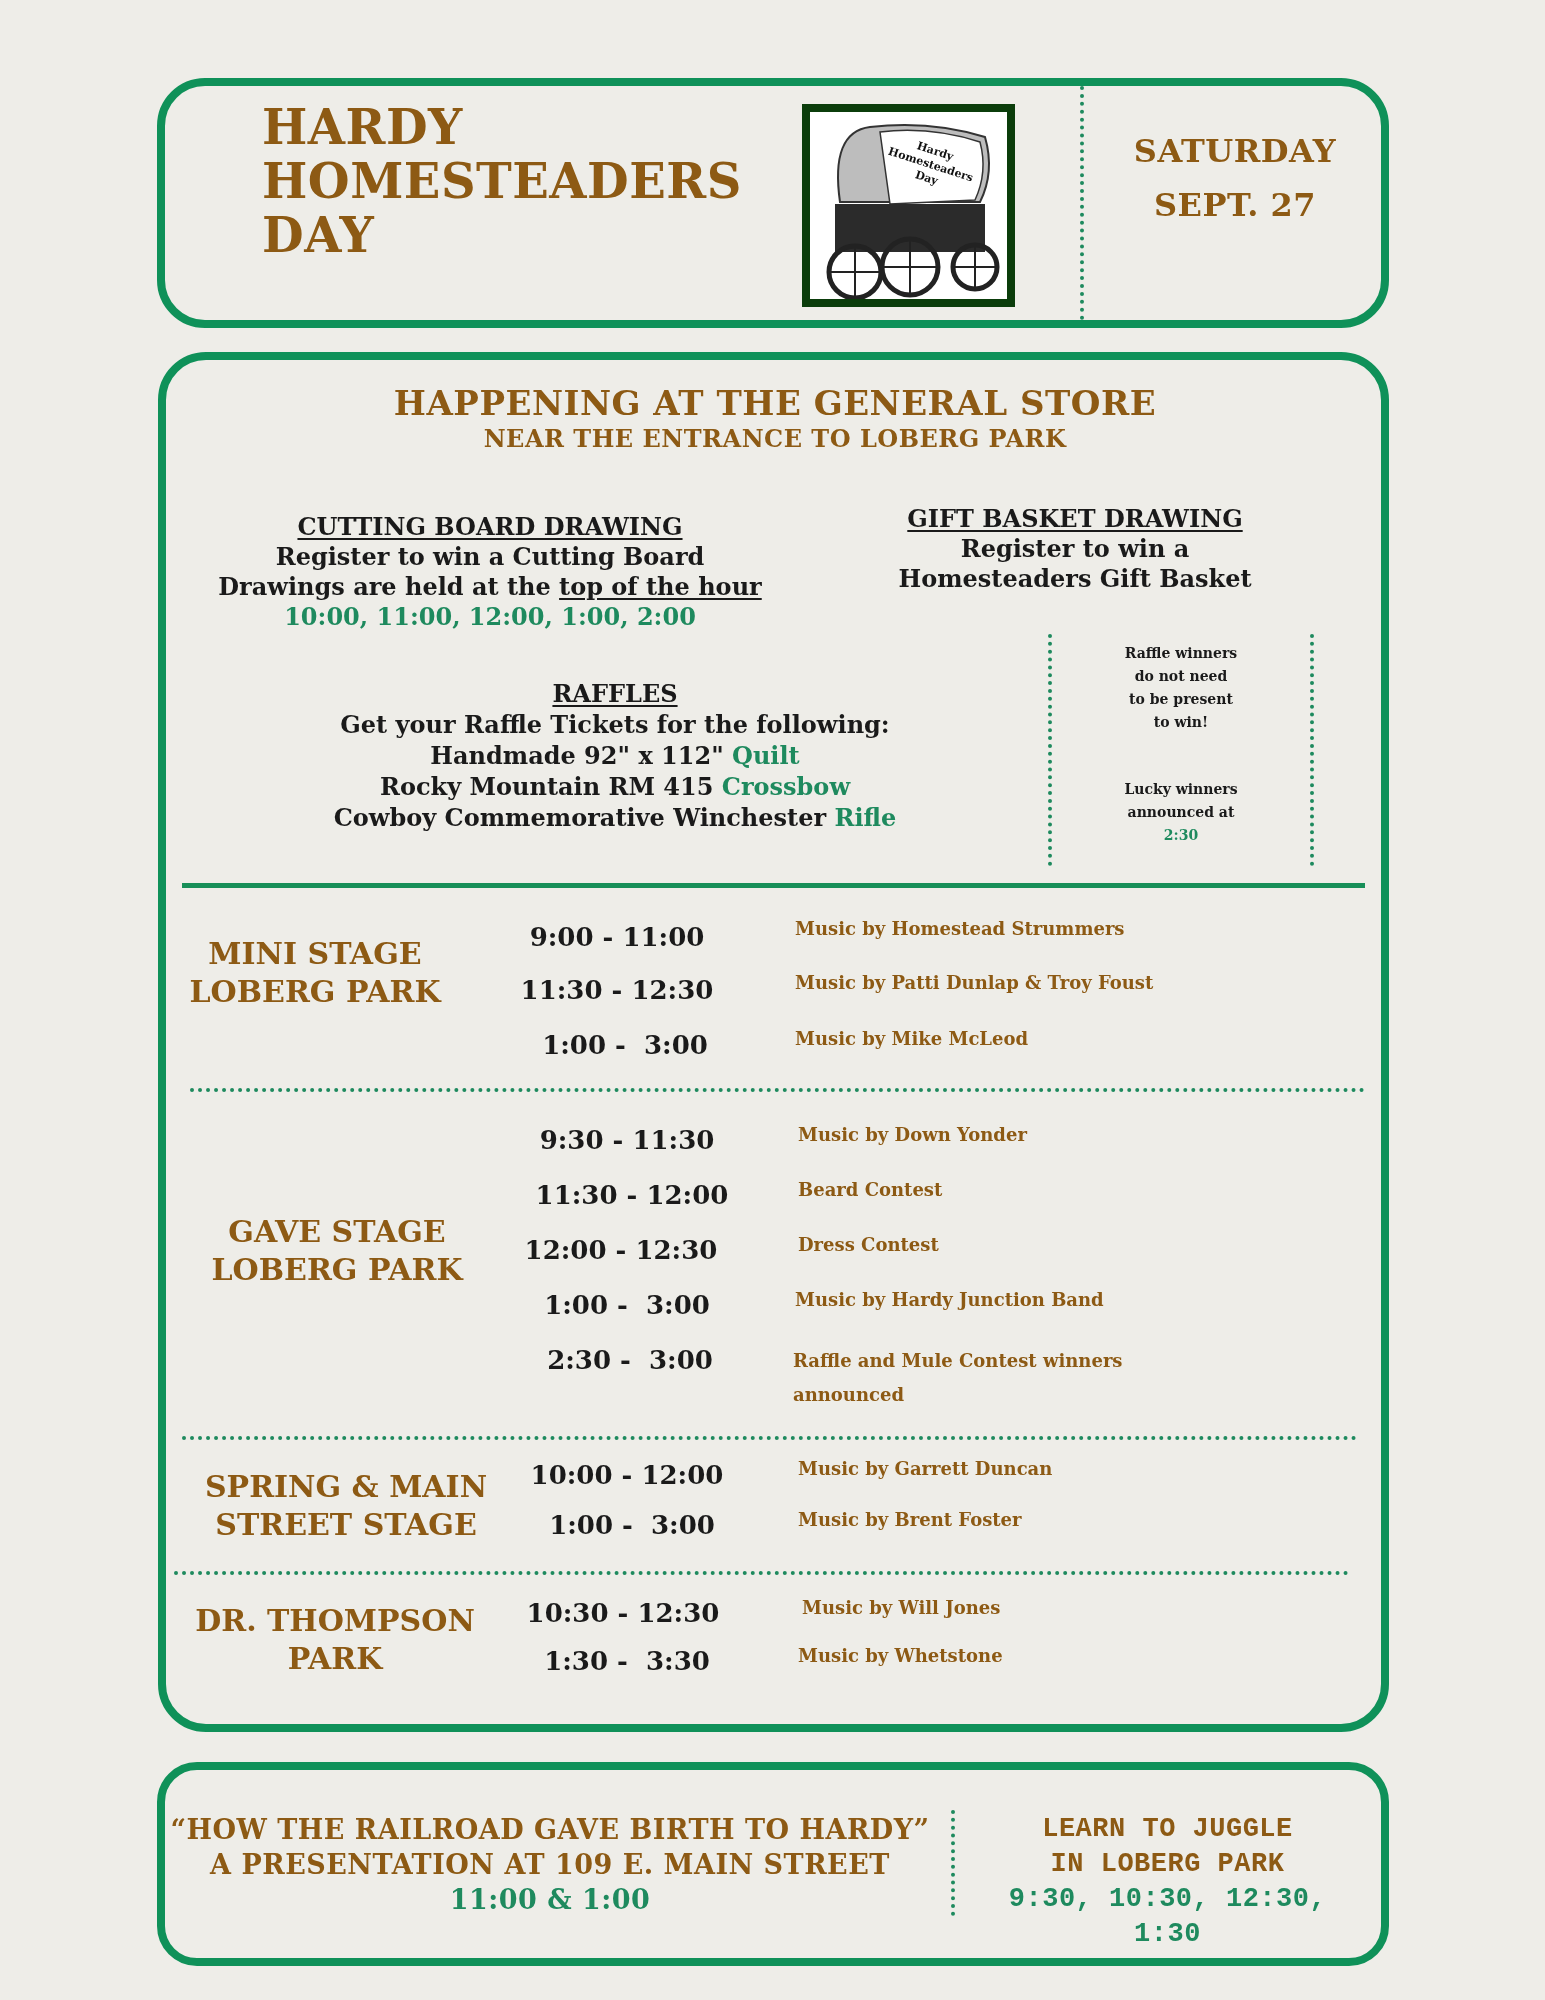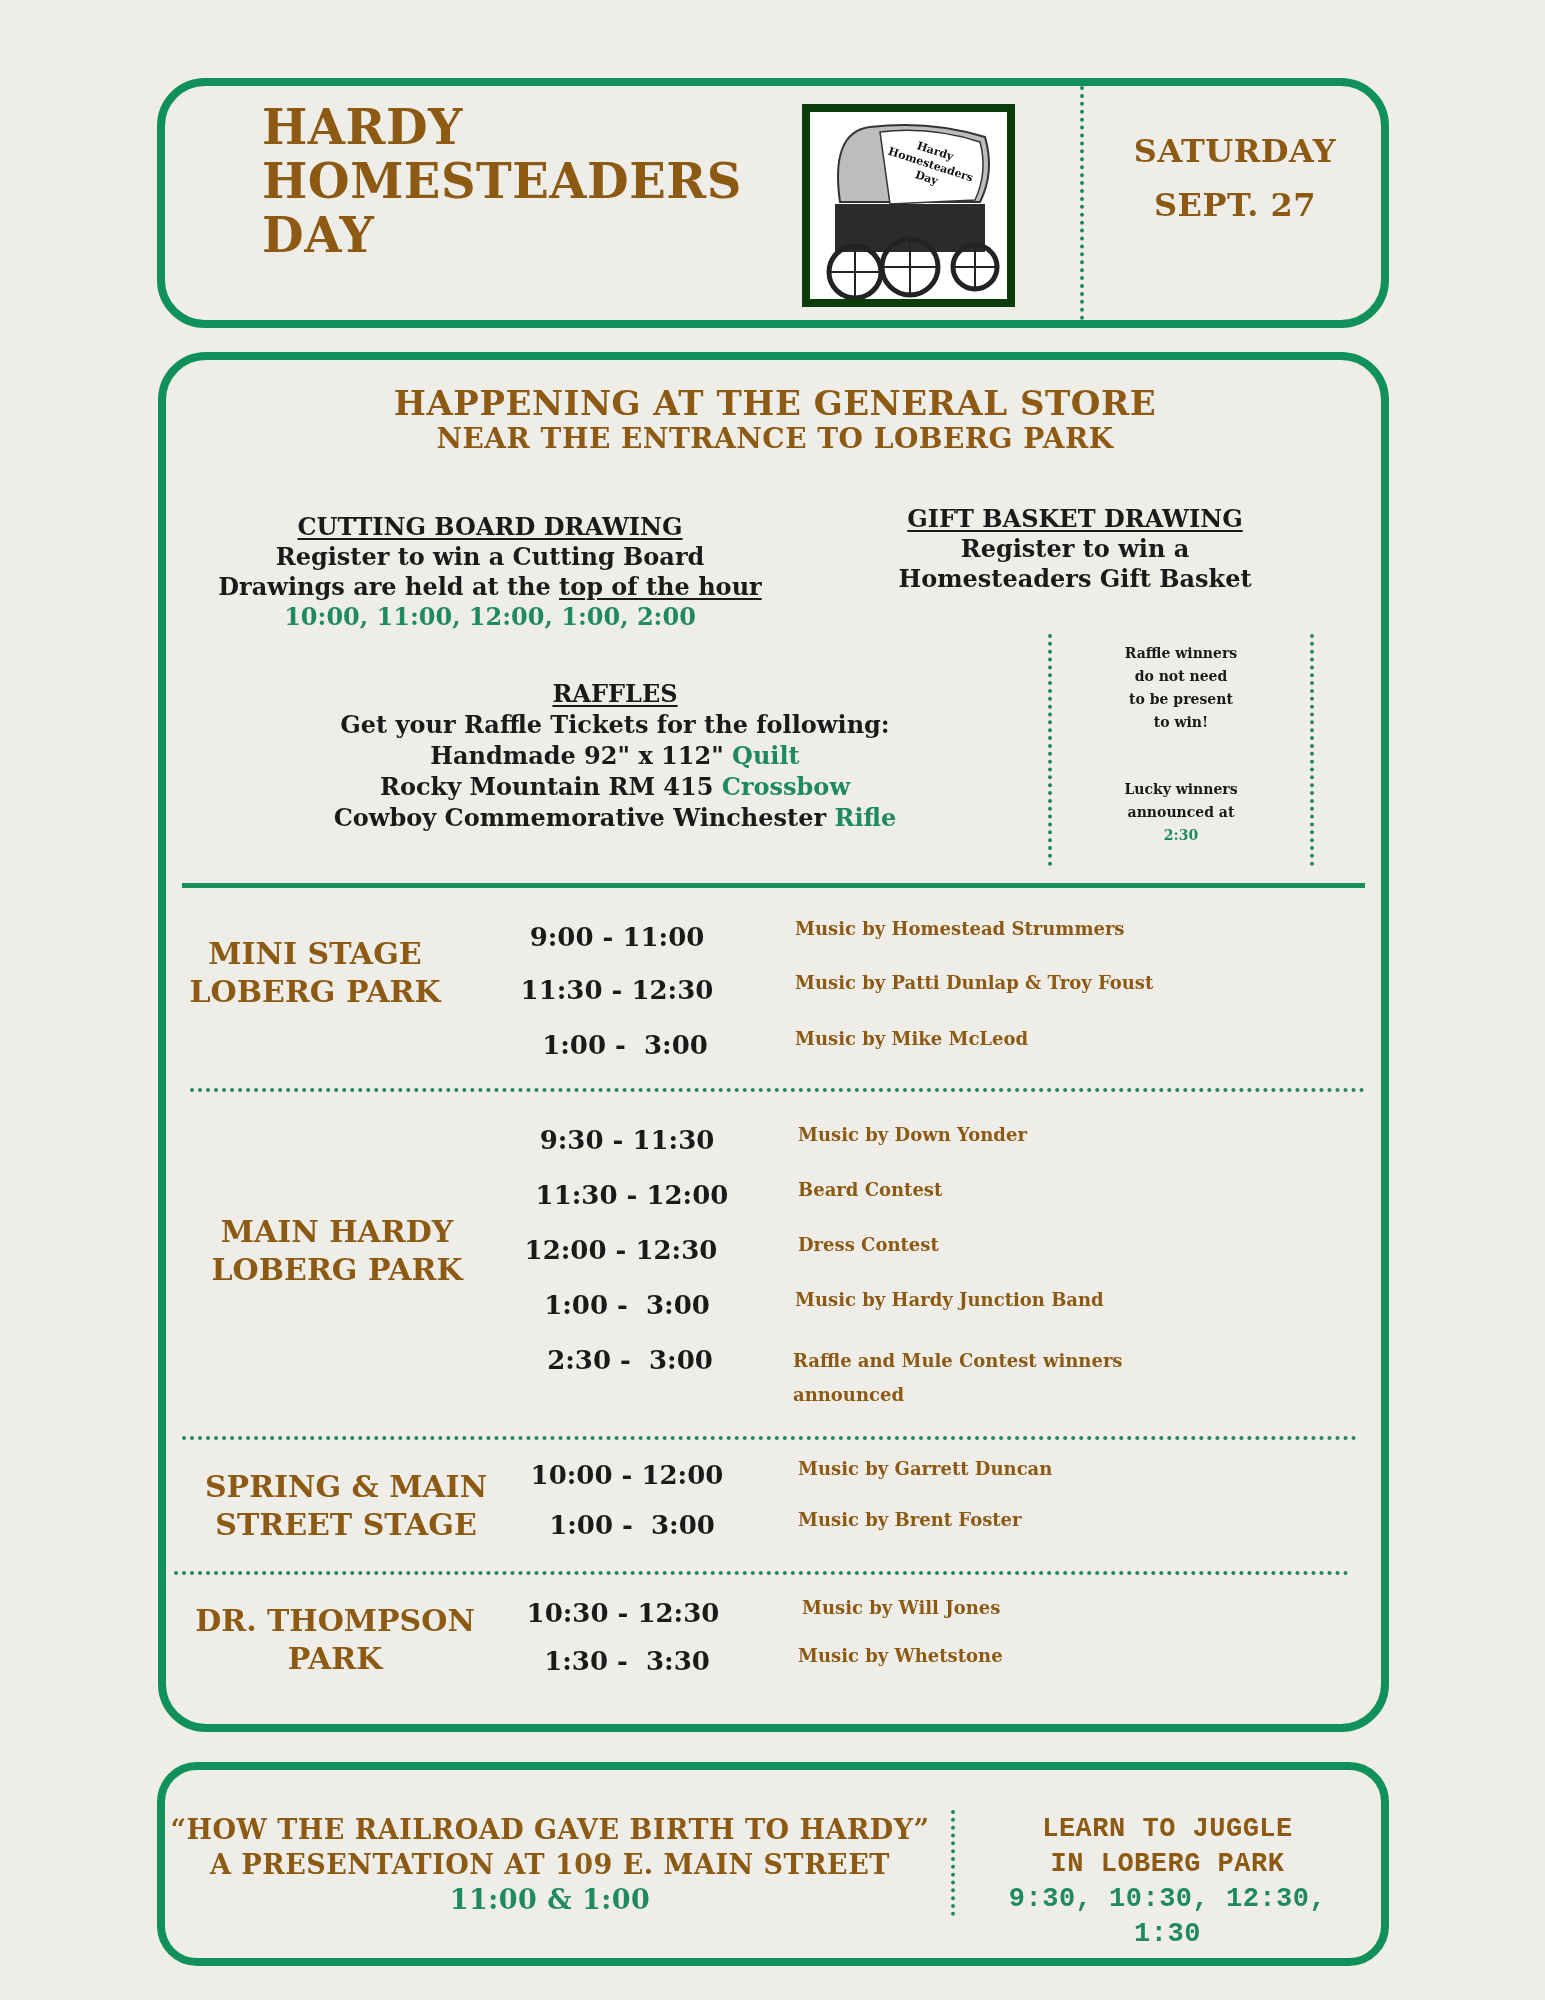--- a/index.html
+++ b/index.html
@@ -63,21 +63,21 @@
 
 <div class="abs western brown center" style="left:1100px; top:124px; width:270px; font-size:32px; line-height:54px;">
   <div>SATURDAY</div>
   <div>SEPT. 27</div>
 </div>
 
 <div class="box" style="left:158px; top:352px; width:1231px; height:380px; border-bottom-width:8px; border-radius:48px; height:1380px;"></div>
 
 <div class="abs western brown center" style="left:180px; top:384px; width:1190px;">
   <div style="font-size:34px; line-height:38px;">HAPPENING AT THE GENERAL STORE</div>
-  <div style="font-size:28px; line-height:34px;">NEAR THE ENTRANCE TO LOBERG PARK</div>
+  <div style="font-size:24px; line-height:34px;">NEAR THE ENTRANCE TO LOBERG PARK</div>
 </div>
 
 <div class="abs center black" style="left:200px; top:512px; width:580px; font-weight:bold; font-size:24px; line-height:30px;">
   <div><u>CUTTING BOARD DRAWING</u></div>
   <div>Register to win a Cutting Board</div>
   <div><span>Drawings are held at the </span><u>top of the hour</u></div>
   <div class="teal">10:00, 11:00, 12:00, 1:00, 2:00</div>
 </div>
 
 <div class="abs center black" style="left:870px; top:504px; width:410px; font-weight:bold; font-size:24px; line-height:30px;">
@@ -116,21 +116,21 @@
 <div class="time" style="left:512px; top:922px;">9:00 - 11:00</div>
 <div class="event" style="left:795px; top:918px;">Music by Homestead Strummers</div>
 <div class="time" style="left:512px; top:975px;">11:30 - 12:30</div>
 <div class="event" style="left:795px; top:972px;">Music by Patti Dunlap &amp; Troy Foust</div>
 <div class="time" style="left:520px; top:1030px; white-space:pre;">1:00 -  3:00</div>
 <div class="event" style="left:795px; top:1028px;">Music by Mike McLeod</div>
 
 <div class="hdots" style="left:190px; top:1088px; width:1175px;"></div>
 
 <div class="stage" style="left:187px; top:1213px;">
-  <div>MAIN HARDY</div>
+  <div>GAVE STAGE</div>
   <div>LOBERG PARK</div>
 </div>
 <div class="time" style="left:522px; top:1125px;">9:30 - 11:30</div>
 <div class="event" style="left:798px; top:1124px;">Music by Down Yonder</div>
 <div class="time" style="left:527px; top:1180px;">11:30 - 12:00</div>
 <div class="event" style="left:798px; top:1179px;">Beard Contest</div>
 <div class="time" style="left:516px; top:1235px;">12:00 - 12:30</div>
 <div class="event" style="left:798px; top:1234px;">Dress Contest</div>
 <div class="time" style="left:522px; top:1290px; white-space:pre;">1:00 -  3:00</div>
 <div class="event" style="left:795px; top:1289px;">Music by Hardy Junction Band</div>

